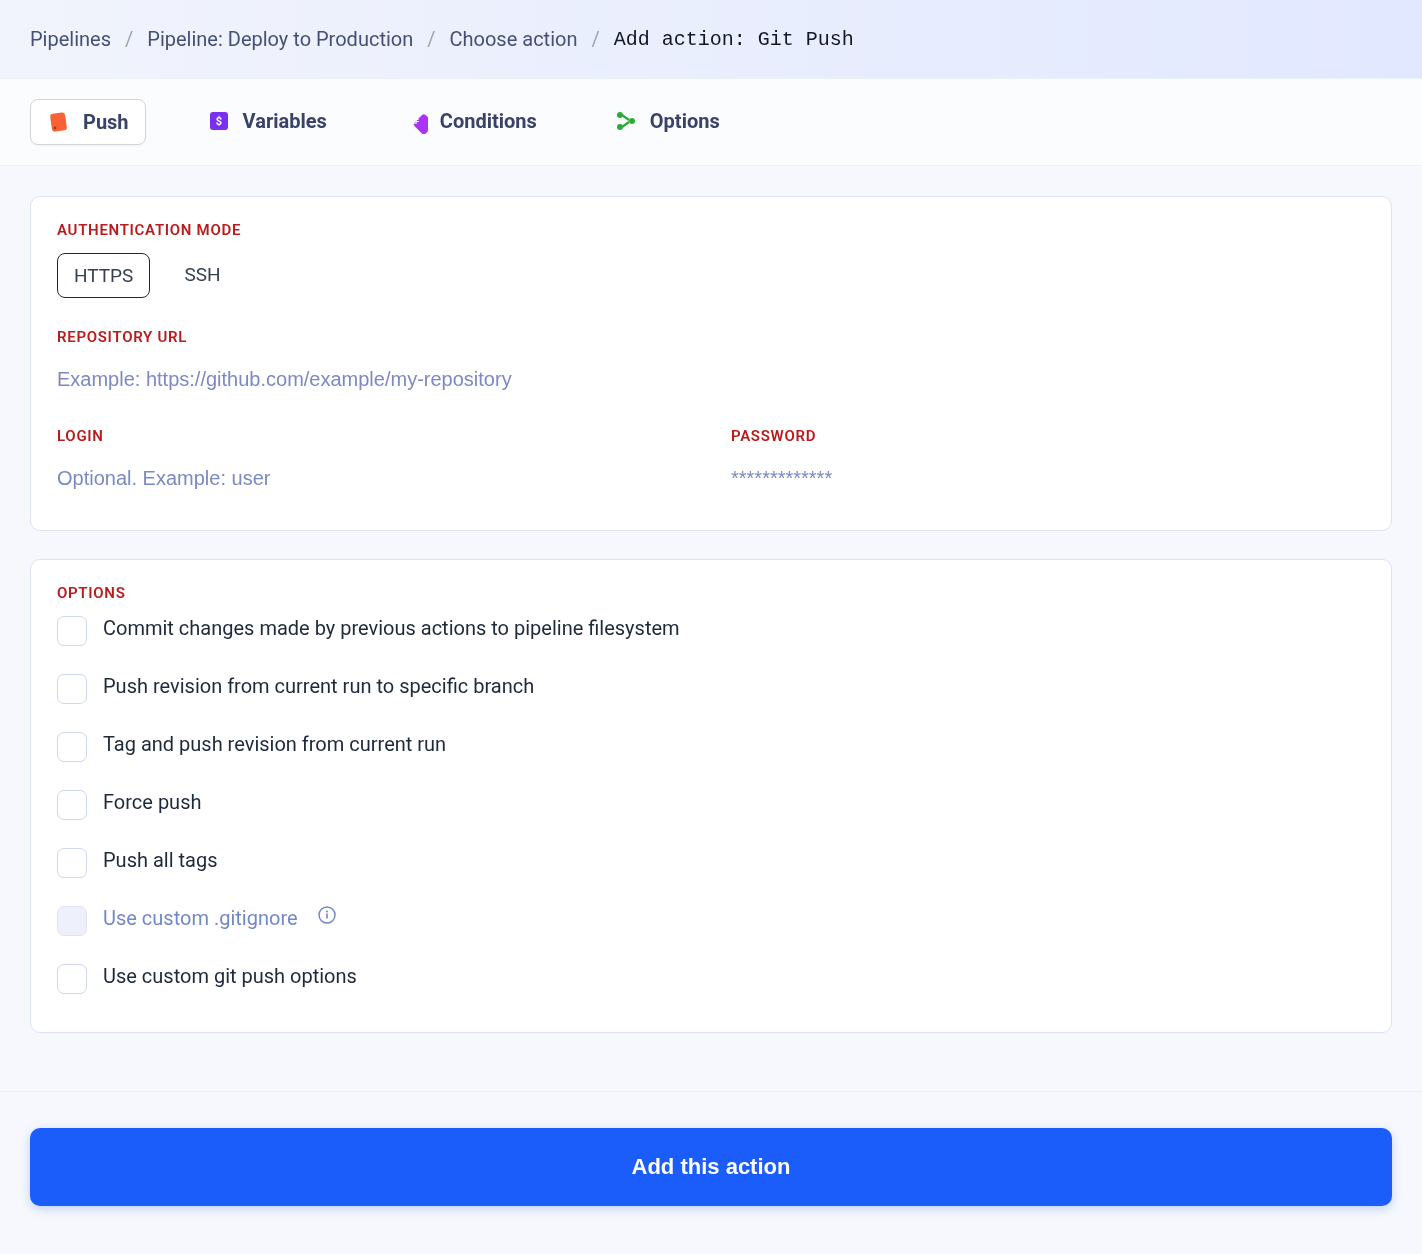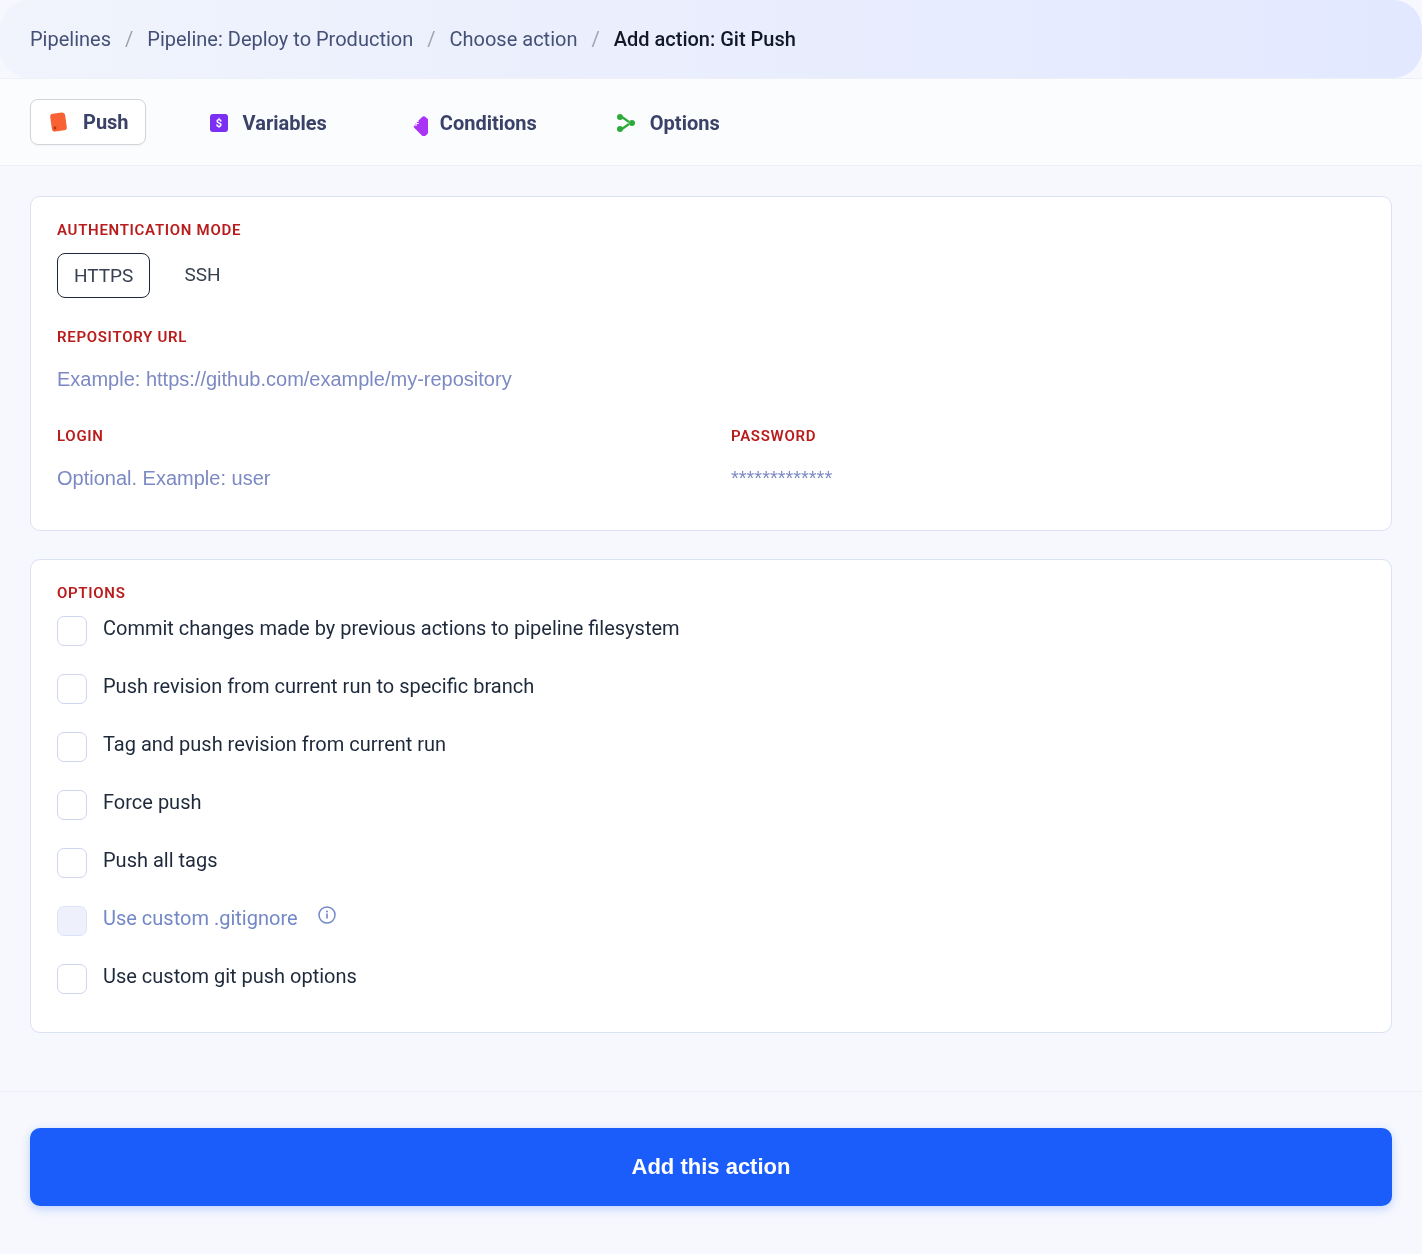--- a/index.html
+++ b/index.html
@@ -7,42 +7,41 @@
   font-family: -apple-system, BlinkMacSystemFont, "Segoe UI", Roboto, Helvetica, Arial, sans-serif;
   background: #f6f8fd;
   color: #1e293b;
   width: 1422px;
   min-height: 1254px;
   font-size: 18px;
 }
 .header-bg {
   background: linear-gradient(to right, #f1f4fc, #e2e8ff);
   padding: 0;
-  border-radius: 29px;
 }
 .breadcrumb {
   display: flex;
   align-items: center;
   gap: 14px;
   padding: 27px 30px;
   font-size: 20px;
 }
 .breadcrumb .crumb {
   color: #445075;
   cursor: pointer;
 }
 .breadcrumb .sep { color: #9ca3af; }
-.breadcrumb .crumb.current { color: #111827; font-weight: 500; }
+.breadcrumb .crumb.current { color: #111827; font-weight: 500; font-family: Liberation Mono, monospace; }
 .tabs-bar {
   background: #fbfcfe;
   border-top: 1px solid #eef0f8;
   border-bottom: 1px solid #eef0f8;
   padding: 20px 30px 20px 30px;
   display: flex;
-  align-items: flex-end;
+  align-items: flex-start;
   gap: 45px;
 }
 .tab {
   display: inline-flex;
   align-items: center;
   gap: 12px;
   font-size: 20px;
   font-weight: 700;
   color: #3b4268;
   cursor: pointer;

